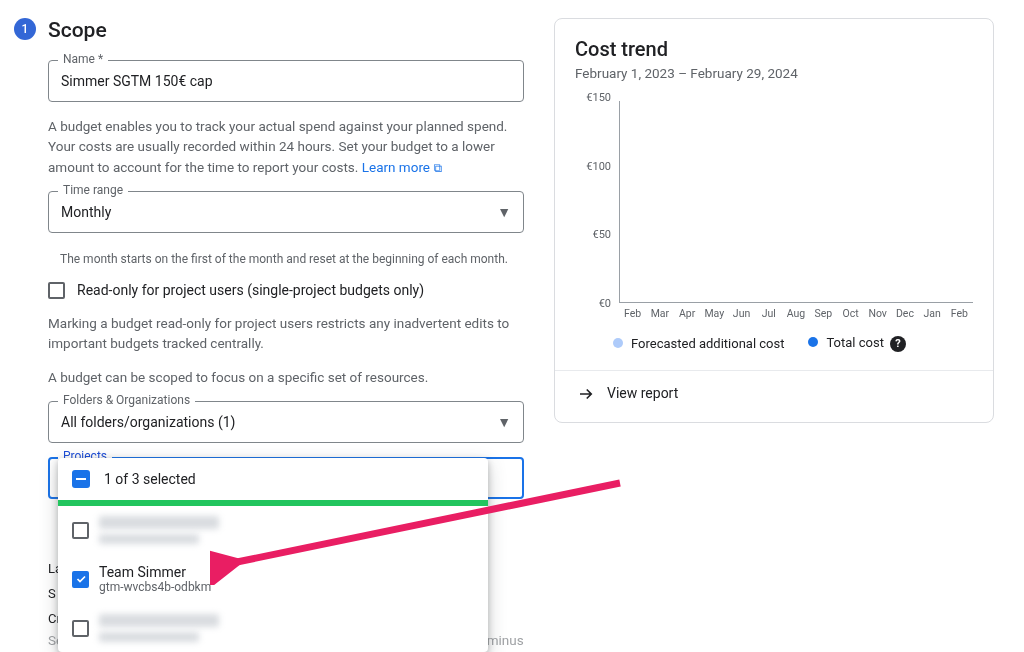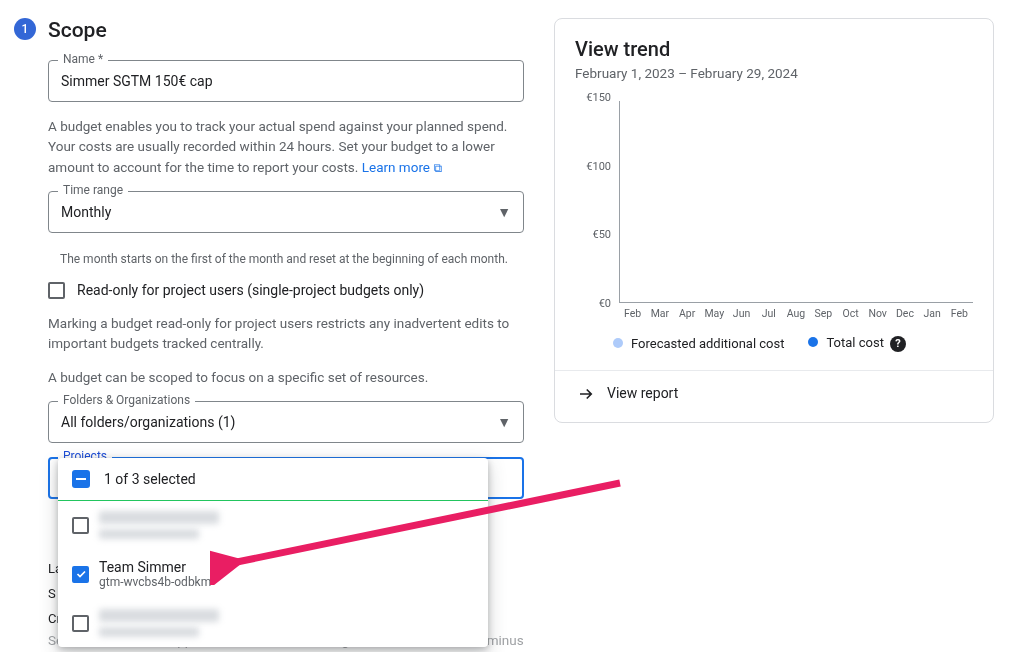--- a/index.html
+++ b/index.html
@@ -46,21 +46,21 @@
   .section-label { font-size: 13px; color: #202124; margin: 8px 0 2px; }
   
   .projects-popup {
     position: absolute; left: 58px; top: 458px; width: 430px;
     background: #fff; border-radius: 4px;
     box-shadow: 0 2px 6px rgba(60,64,67,.3), 0 6px 18px rgba(60,64,67,.25);
     z-index: 10;
   }
   .popup-header {
     display: flex; align-items: center; gap: 14px; padding: 12px 14px;
-    border-bottom: 1px solid #22c55e;
+    border-bottom: 6px solid #22c55e;
   }
   .indeterminate-box {
     width: 18px; height: 18px; background: #1a73e8; border-radius: 3px;
     display: flex; align-items: center; justify-content: center;
   }
   .indeterminate-box span { width: 10px; height: 2.5px; background: #fff; }
   .popup-item { display: flex; align-items: center; gap: 10px; padding: 10px 14px; }
   .popup-check {
     width: 17px; height: 17px; border: 2px solid #5f6368; border-radius: 2px; flex-shrink: 0;
   }
@@ -194,21 +194,21 @@
 
       <div class="section-label">La</div>
       <div class="section-label" style="margin-top:10px">S</div>
       <div class="section-label" style="margin-top:10px">Cr</div>
       <p class="desc" style="margin-top:4px;opacity:.6">Selected credits are applied to the total cost. Budget tracks the total cost minus any</p>
     </div>
   </div>
 
   <div class="right">
     <div class="card">
-      <h3 class="chart-title">View trend</h3>
+      <h3 class="chart-title">Cost trend</h3>
       <p class="chart-subtitle">February 1, 2023 – February 29, 2024</p>
 
       <div class="chart-area">
         <div class="y-axis" id="y-axis">
             <div class="y-tick" style="top: 0%;">€150</div>
             <div class="y-tick" style="top: 33.3333%;">€100</div>
             <div class="y-tick" style="top: 66.6667%;">€50</div>
             <div class="y-tick" style="top: 100%;">€0</div>
           </div>
         <div class="plot">

